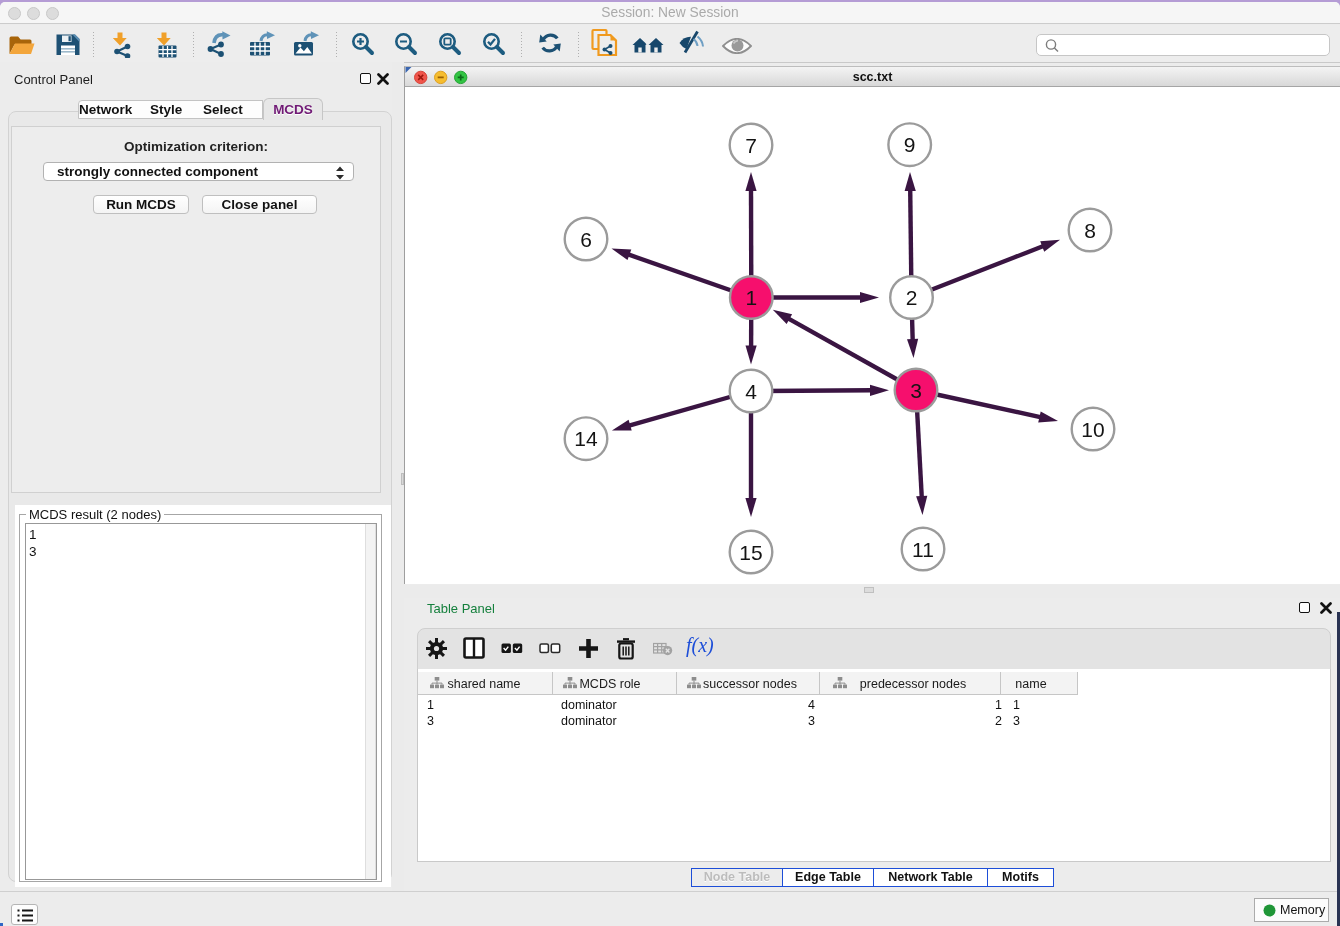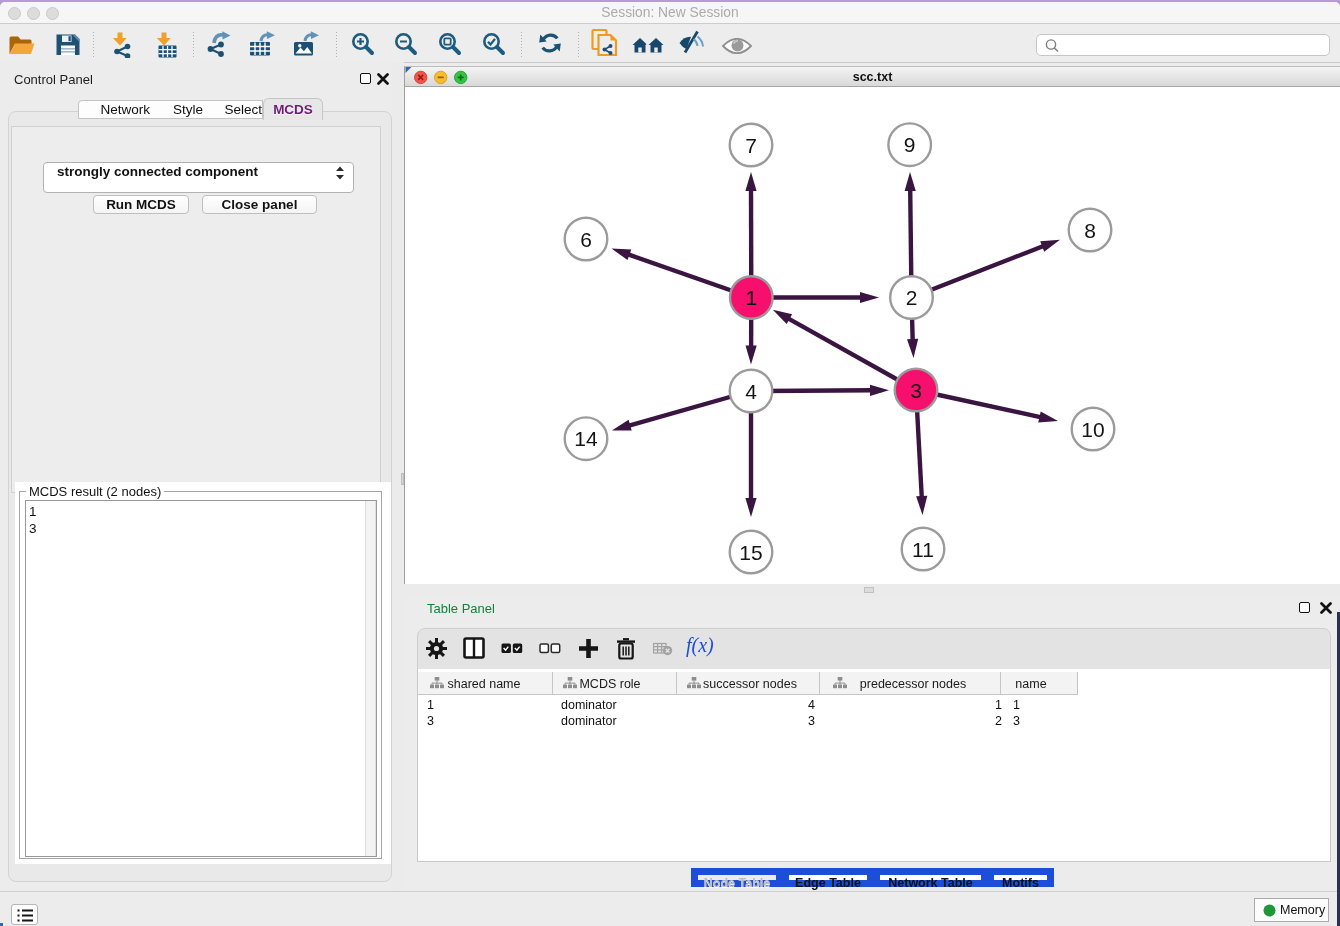--- a/index.html
+++ b/index.html
@@ -11,27 +11,27 @@
 #toolbar{position:absolute;left:0;top:23px;width:1340px;height:38px;background:#ededed;border-bottom:1px solid #c9c9c9}
 .tsep{position:absolute;top:7px;height:26px;width:1px;background-image:repeating-linear-gradient(to bottom,#b0b0b0 0 1px,transparent 1px 3px)}
 .ticon{position:absolute;top:5px}
 #search{position:absolute;left:1036px;top:9px;width:294px;height:22px;background:#fff;border:1px solid #c6c6c6;border-radius:5px}
 
 #leftpanel{position:absolute;left:0;top:60px;width:392px;height:829px;background:#ececec}
 #cp-title{position:absolute;left:14px;top:10px;font-size:13px;color:#1d1d1d}
 .miniflo{position:absolute;width:11px;height:11px;border:1.6px solid #111;border-radius:2px;background:#fdfdfd}
 #cp-outer{position:absolute;left:8px;top:49px;width:384px;height:771px;background:#e9e9e9;border:1px solid #d2d2d2;border-radius:8px}
 #cp-tabs{position:absolute;left:78px;top:38px;height:20px}
-.cptab{position:absolute;top:0;height:19px;background:#fdfdfd;border:1px solid #c3c3c3;font-size:13.5px;font-weight:400;color:#111;text-align:right;line-height:18px}
+.cptab{position:absolute;top:0;height:19px;background:#fdfdfd;border:1px solid #c3c3c3;font-size:13.5px;font-weight:700;color:#111;text-align:left;line-height:18px}
 #tab-mcds{position:absolute;top:36px;height:22px;background:#e7e7e7;border:1px solid #c6c6c6;border-bottom:none;border-radius:6px 6px 0 0;font-size:13.5px;font-weight:700;color:#701a75;text-shadow:0 1px 0 #fff;text-align:center;line-height:21px}
 #cp-inner{position:absolute;left:11px;top:64px;width:370px;height:367px;background:#ededed;border:1px solid #d0d0d0}
 #optlabel{position:absolute;left:0;top:77px;width:100%;text-align:center;font-size:13.5px;font-weight:700;color:#232323}
-#optsel{position:absolute;left:43px;top:100px;width:311px;height:31px;background:#fff;border:1px solid #b2b2b2;border-radius:4px;font-size:13.5px;font-weight:700;color:#111;line-height:17px;padding-left:13px}
+#optsel{position:absolute;left:43px;top:100px;width:311px;height:19px;background:#fff;border:1px solid #b2b2b2;border-radius:4px;font-size:13.5px;font-weight:700;color:#111;line-height:17px;padding-left:13px}
 .cpbtn{position:absolute;top:133px;height:19px;background:linear-gradient(#fff,#f4f4f4);border:1px solid #bfbfbf;border-radius:4px;font-size:13.5px;font-weight:700;color:#111;text-align:center;line-height:17px}
-#resultwhite{position:absolute;left:15px;top:420px;width:376px;height:382px;background:#fff}
+#resultwhite{position:absolute;left:15px;top:443px;width:376px;height:382px;background:#fff}
 #groupbox{position:absolute;left:4px;top:9px;width:363px;height:368px;border:1px solid #a6a6a6}
 #grouplabel{position:absolute;left:6px;top:-8px;background:#fff;font-size:13px;color:#111;padding:0 3px}
 #mcdsarea{position:absolute;left:5px;top:7.5px;width:352px;height:357px;background:#fff;border:1px solid #989898;font-size:13.5px;color:#111;line-height:17px;padding:2px 0 0 3px}
 #mcdsscroll{position:absolute;right:0px;top:0px;width:11px;height:100%;background:#f3f3f3;border-left:1px solid #dedede;border-right:1px solid #dedede}
 
 #netframe{position:absolute;left:404px;top:64px;width:936px;height:518px}
 #nettitle{position:absolute;left:0;top:0;width:936px;height:21px;background:linear-gradient(#f4f4f4,#d8d8d8);border-top:1px solid #bdbdbd;border-bottom:1px solid #a5a5a5;border-left:1px solid #9e9e9e}
 #nettext{position:absolute;left:0;top:3px;width:100%;text-align:center;font-size:12.5px;font-weight:700;color:#111}
 #netcanvas{position:absolute;left:0;top:21px;width:936px;height:497px;background:#fff;border-left:1px solid #9e9e9e}
 
@@ -39,21 +39,21 @@
 #vsplit{position:absolute;left:392px;top:60px;width:12px;height:829px;background:#ebebeb}
 
 #tablepanel{position:absolute;left:404px;top:596px;width:936px;height:293px;background:#ececec}
 #tp-title{position:absolute;left:23px;top:3px;font-size:13px;color:#15803d}
 #tp-toolbar{position:absolute;left:13px;top:30px;width:914px;height:42px;background:#e3e3e3;border:1px solid #cfcfcf;border-radius:8px 8px 0 0}
 #tp-table{position:absolute;left:13px;top:71px;width:914px;height:193px;background:#fff;border:1px solid #c9c9c9;border-top:none}
 #tp-header{position:absolute;left:0;top:3px;width:660px;height:23px;background:#f3f3f3;border-bottom:1px solid #c6c6c6}
 .hsep{position:absolute;top:0;height:22px;width:1px;background:#c6c6c6}
 .hlabel{position:absolute;top:5px;font-size:12.5px;color:#1a1a1a;transform:translateX(-50%)}
 .cell{position:absolute;font-size:12.5px;color:#111}
-.tabbar-tab{position:absolute;top:0;height:19px;background:#fff;border:7px solid #1d4ed8;font-size:12.5px;font-weight:700;color:#111;text-align:center;line-height:17px}
+.tabbar-tab{position:absolute;top:0;height:19px;background:#fff;border:1px solid #1d4ed8;font-size:12.5px;font-weight:700;color:#111;text-align:center;line-height:17px}
 #statusbar{position:absolute;left:0;top:889px;width:1340px;height:35px;background:#ececec;border-top:1px solid #cfcfcf}
 #listbtn{position:absolute;left:11px;top:12px;width:27px;height:21px;background:#fdfdfd;border:1px solid #b5b5b5;border-radius:3px}
 #membtn{position:absolute;left:1254px;top:6px;width:75px;height:24px;background:#fcfcfc;border:1px solid #ababab;font-size:12.5px;color:#111}
 </style></head>
 <body>
 <div id="win">
 <div id="titlebar">
  <div class="tl" style="left:8px"></div>
       <div class="tl" style="left:27px"></div>
       <div class="tl" style="left:46px"></div>
@@ -178,20 +178,21 @@
         <path d="M1.5,1.5 L10.5,10.5 M10.5,1.5 L1.5,10.5" stroke="#111" stroke-width="2.7" stroke-linecap="round"></path>
       </svg>
  <div id="cp-outer"></div>
  <div id="cp-tabs">
   <div class="cptab" style="left:0;width:73px;border-radius:4px 0 0 0">Network</div>
   <div class="cptab" style="left:72px;width:54px;border-left:none">Style</div>
   <div class="cptab" style="left:125px;width:60px;border-left:none">Select</div>
  </div>
  <div id="tab-mcds" style="left:263px;width:60px">MCDS</div>
  <div id="cp-inner"></div>
+ <div id="optlabel">Optimization criterion:</div>
  <div id="optsel">strongly connected component
   <svg style="position:absolute;right:8px;top:2.5px" width="10" height="14" viewBox="0 0 10 14">
           <path d="M1,5 L5,0.5 9,5 z M1,9 L5,13.5 9,9 z" fill="#2c2c2c"></path>
         </svg>
  </div>
  <div class="cpbtn" style="left:93px;width:96px">Run MCDS</div>
  <div class="cpbtn" style="left:202px;width:115px">Close panel</div>
  <div id="resultwhite">
   <div id="groupbox">
    <div id="grouplabel">MCDS result (2 nodes)</div>

